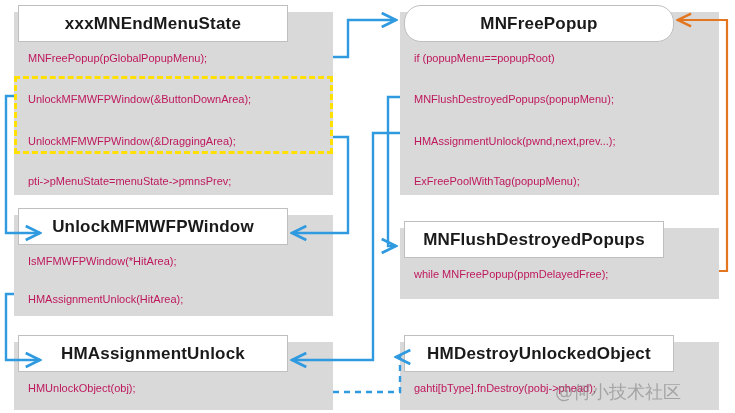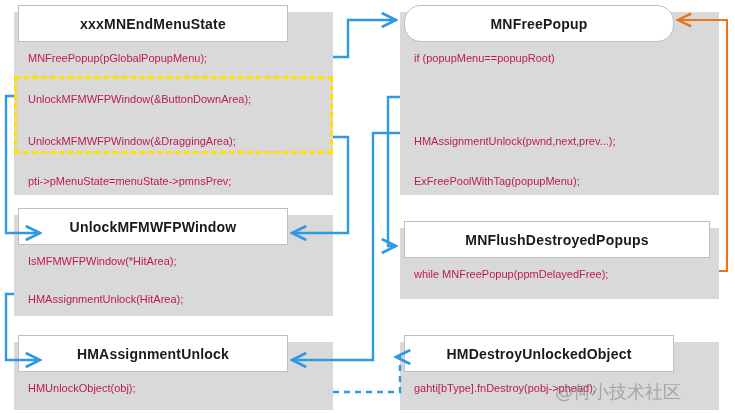--- a/index.html
+++ b/index.html
@@ -13,21 +13,21 @@
     position:absolute;left:0;top:0;width:100%;height:100%;
     background:#d9d9d9;
   }
   .node .header{
     position:absolute;
     background:#ffffff;
     border:1px solid #bfbfbf;
     box-sizing:border-box;
     display:flex;align-items:center;justify-content:center;
     font-weight:bold;
-    font-size:14px;
+    font-size:17px;
     color:#1a1a1a;
     letter-spacing:.2px;
     white-space:nowrap;
   }
   .node .lines{
     position:absolute;left:0;right:0;
     box-sizing:border-box;
   }
   .node .line{
     font-size:11px;
@@ -73,37 +73,38 @@
     </div>
   </div>
 
   <div class="highlight" style="left:14px;top:76px;width:319px;height:78px;"></div>
 
   <div class="node" style="left:400px;top:12px;width:319px;height:183px;">
     <div class="body"></div>
     <div class="header" style="left:4px;top:-7px;width:270px;height:37px;border-radius:17px;">MNFreePopup</div>
     <div class="lines" style="top:0;height:100%;">
       <div class="line" style="top:41px;">if (popupMenu==popupRoot)</div>
+      <div class="line" style="top:82px;">  MNFlushDestroyedPopups(popupMenu);</div>
       <div class="line" style="top:124px;">HMAssignmentUnlock(pwnd,next,prev...);</div>
       <div class="line" style="top:164px;">ExFreePoolWithTag(popupMenu);</div>
     </div>
   </div>
 
   <div class="node" style="left:14px;top:215px;width:319px;height:101px;">
     <div class="body"></div>
     <div class="header" style="left:4px;top:-7px;width:270px;height:37px;">UnlockMFMWFPWindow</div>
     <div class="lines" style="top:0;height:100%;">
       <div class="line" style="top:41px;">IsMFMWFPWindow(*HitArea);</div>
       <div class="line" style="top:79px;">HMAssignmentUnlock(HitArea);</div>
     </div>
   </div>
 
   <div class="node" style="left:400px;top:228px;width:319px;height:71px;">
     <div class="body"></div>
-    <div class="header" style="left:4px;top:-7px;width:306px;height:37px;">MNFlushDestroyedPopups</div>
+    <div class="header" style="left:4px;top:-7px;width:260px;height:37px;">MNFlushDestroyedPopups</div>
     <div class="lines" style="top:0;height:100%;">
       <div class="line" style="top:41px;">while MNFreePopup(ppmDelayedFree);</div>
     </div>
   </div>
 
   <div class="node" style="left:14px;top:342px;width:319px;height:68px;padding-left:46px;">
     <div class="body"></div>
     <div class="header" style="left:4px;top:-7px;width:270px;height:37px;">HMAssignmentUnlock</div>
     <div class="lines" style="top:0;height:100%;">
       <div class="line" style="top:41px;">HMUnlockObject(obj);</div>

